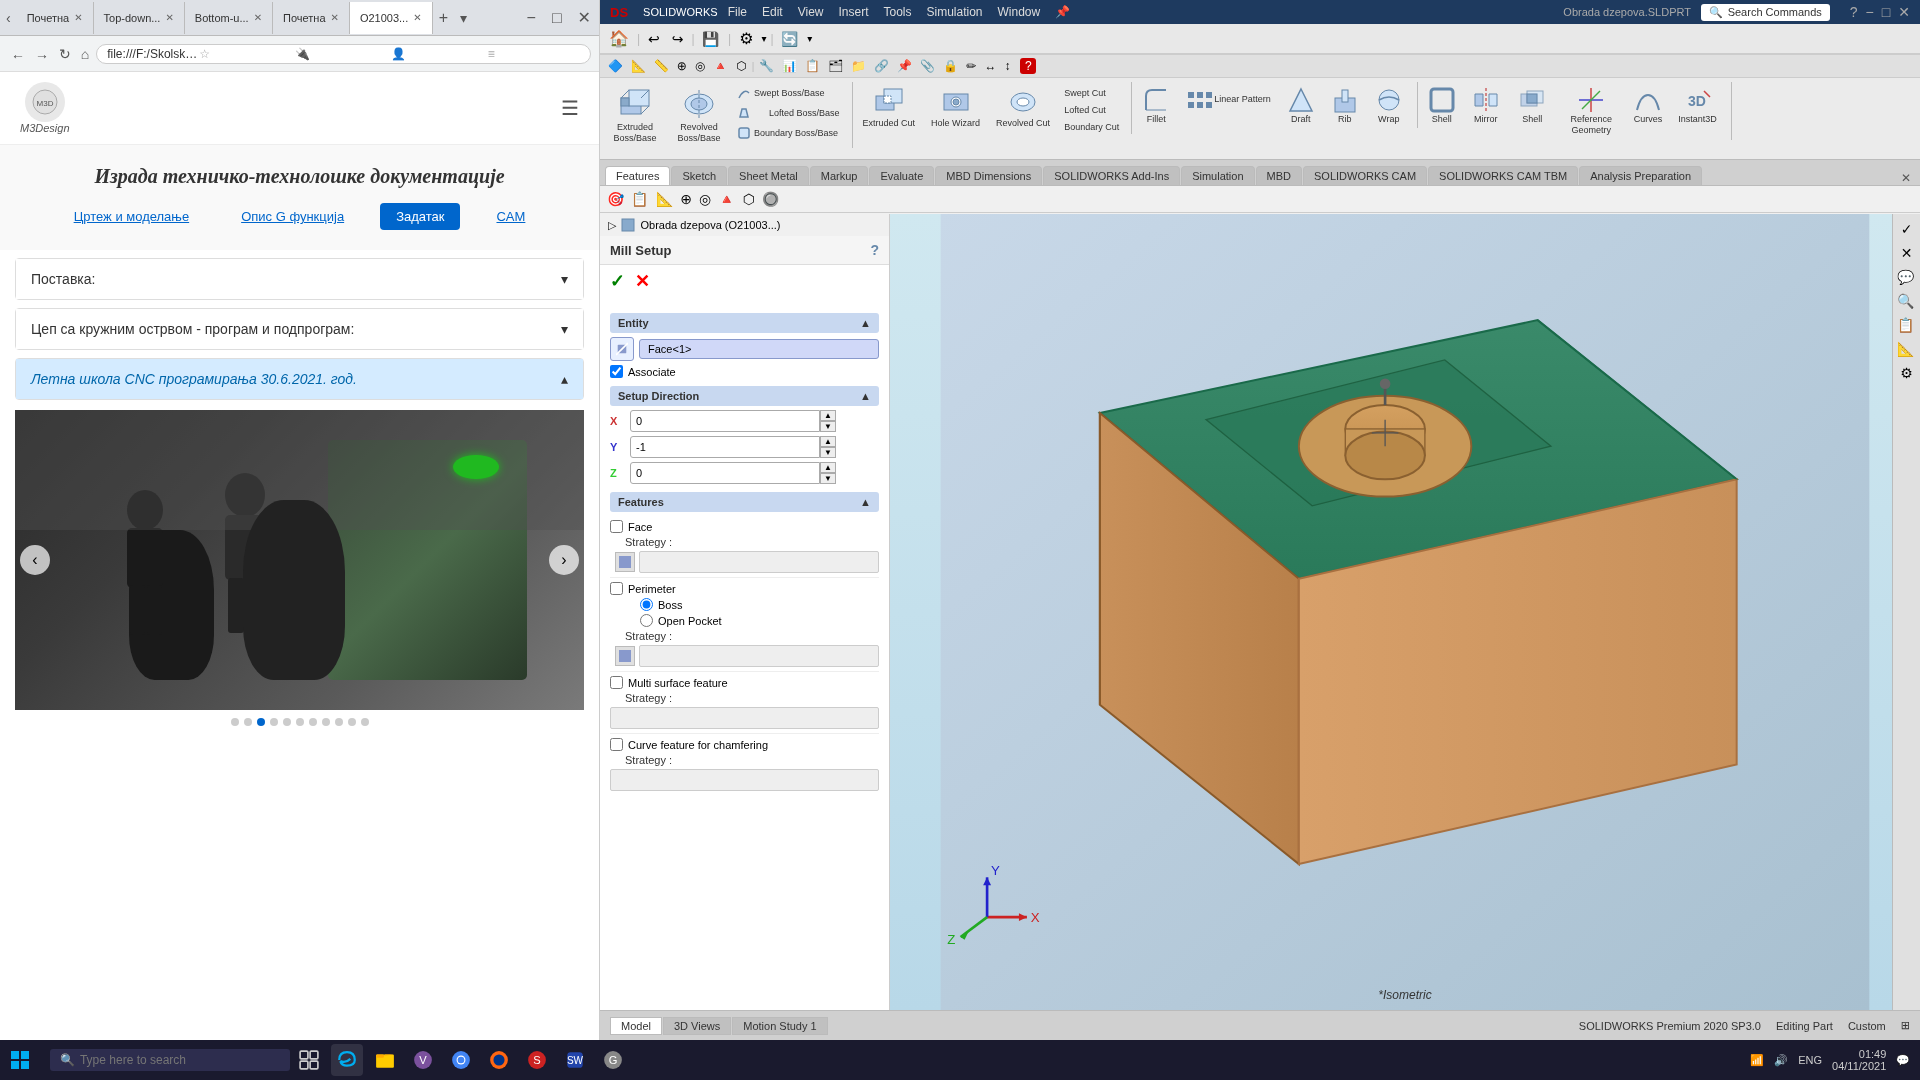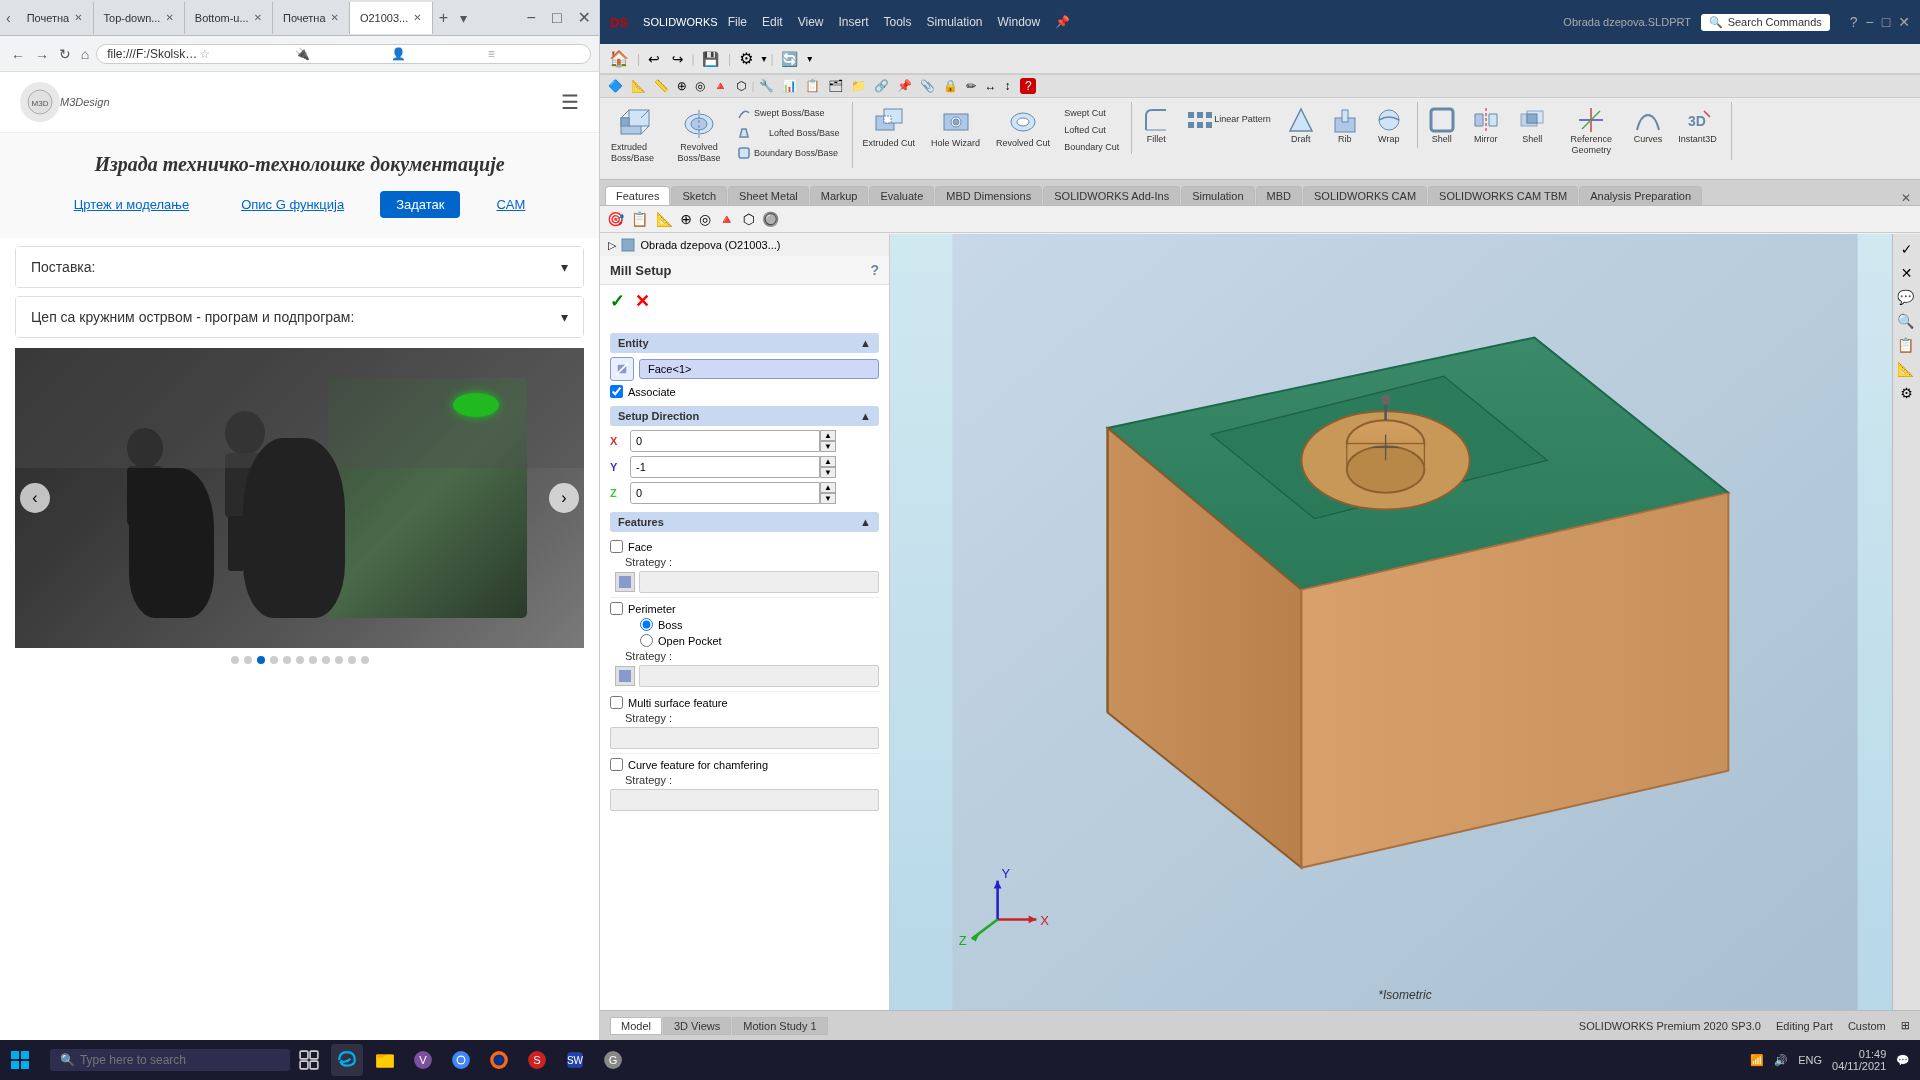--- a/index.html
+++ b/index.html
@@ -25,21 +25,21 @@
     .browser-tab-close { margin-left: 5px; font-size: 10px; color: #666; cursor: pointer; }
     .browser-nav { display: flex; align-items: center; padding: 4px 8px; background: #f1f3f4; border-bottom: 1px solid #ddd; gap: 4px; height: 36px; }
     .browser-nav button { background: none; border: none; cursor: pointer; padding: 3px; border-radius: 3px; color: #555; font-size: 14px; }
     .address-bar { flex: 1; display: flex; align-items: center; background: white; border: 1px solid #ccc; border-radius: 20px; padding: 2px 10px; font-size: 12px; color: #333; }
     .address-bar span { flex: 1; overflow: hidden; text-overflow: ellipsis; white-space: nowrap; }
     .browser-content { flex: 1; overflow: hidden; background: white; }
 
     
     .website { padding: 0; height: 100%; overflow-y: auto; }
     .site-header { background: white; padding: 10px 20px; display: flex; align-items: center; justify-content: space-between; border-bottom: 1px solid #eee; }
-    .site-logo { display: flex; flex-direction: row; align-items: center; }
+    .site-logo { display: flex; flex-direction: column; align-items: center; }
     .site-logo-icon { width: 40px; height: 40px; background: #e8e8e8; border-radius: 50%; display: flex; align-items: center; justify-content: center; font-size: 10px; color: #555; }
     .site-logo-text { font-size: 11px; color: #555; font-style: italic; }
     .hamburger { font-size: 20px; cursor: pointer; color: #555; }
 
     .site-hero { background: #f9f9f9; padding: 20px; text-align: center; }
     .site-hero h1 { font-size: 20px; color: #333; font-family: 'Georgia', serif; font-style: italic; margin-bottom: 15px; }
 
     .site-nav-tabs { display: flex; justify-content: center; gap: 20px; margin-top: 14px; }
     .site-nav-tab { padding: 6px 16px; border-radius: 4px; cursor: pointer; font-size: 13px; color: #0066cc; text-decoration: underline; }
     .site-nav-tab.active { background: #0066cc; color: white; text-decoration: none; border-radius: 4px; }
@@ -52,21 +52,21 @@
     .carousel-container { margin: 10px 15px; position: relative; }
     .carousel-btn { position: absolute; top: 50%; transform: translateY(-50%); background: rgba(255,255,255,0.7); border: none; border-radius: 50%; width: 30px; height: 30px; cursor: pointer; font-size: 16px; display: flex; align-items: center; justify-content: center; }
     .carousel-btn.left { left: 5px; }
     .carousel-btn.right { right: 5px; }
     .carousel-dots { display: flex; justify-content: center; gap: 5px; margin-top: 8px; }
     .carousel-dot { width: 8px; height: 8px; border-radius: 50%; background: #ccc; }
     .carousel-dot.active { background: #0066cc; }
 
     
     .sw-panel { flex: 1; display: flex; flex-direction: column; background: #f0f0f0; }
-    .sw-titlebar { background: #1e3a5f; color: white; height: 44px; display: flex; align-items: center; padding: 0 10px; gap: 10px; font-size: 12px; }
+    .sw-titlebar { background: #1e3a5f; color: white; height: 24px; display: flex; align-items: center; padding: 0 10px; gap: 10px; font-size: 12px; }
     .sw-logo { font-weight: bold; color: #cc0000; font-size: 13px; margin-right: 5px; }
     .sw-logo-sw { color: white; font-size: 11px; }
     .sw-menu { display: flex; gap: 15px; font-size: 12px; color: #ddd; }
     .sw-menu span { cursor: pointer; }
     .sw-title-file { margin-left: auto; font-size: 11px; color: #aaa; }
     .sw-search { background: white; border-radius: 3px; padding: 2px 8px; font-size: 11px; color: #333; display: flex; align-items: center; gap: 5px; }
     .sw-title-controls { display: flex; gap: 8px; color: #aaa; font-size: 14px; margin-left: 10px; }
     .sw-toolbar-row1 { display: flex; align-items: center; padding: 2px 5px; gap: 3px; min-height: 32px; }
     .sw-toolbar-row2 { display: flex; align-items: center; padding: 2px 5px; gap: 3px; min-height: 28px; border-top: 1px solid #ccc; }
 
@@ -210,20 +210,26 @@
           </div>
         </div>
 
         <div class="accordion-item">
           <div class="accordion-header">
             <span>Цеп са кружним острвом - програм и подпрограм:</span>
             <span>▾</span>
           </div>
         </div>
 
+        <div class="accordion-item" style="background:#e8f4ff;">
+          <div class="accordion-header open" style="background:#d4ebff;">
+            <span class="blue-text">Летна школа CNC програмирања 30.6.2021. год.</span>
+            <span>▴</span>
+          </div>
+        </div>
 
         <div class="carousel-container">
           <div class="photo-sim">
             <div class="photo-machine"></div>
             <div class="photo-green-light"></div>
 
             <svg width="100%" height="100%" style="position:absolute;top:0;left:0;">
 
               <ellipse cx="130" cy="100" rx="18" ry="20" fill="#1a1a1a"></ellipse>
               <rect x="112" y="118" width="36" height="60" rx="5" fill="#1a1a1a"></rect>
@@ -331,21 +337,21 @@
 
         <div style="display:flex;flex-direction:column;align-items:center;justify-content:flex-start;cursor:pointer;padding:4px 6px;border-radius:3px;min-width:52px;max-width:60px;">
           <svg width="36" height="36" viewBox="0 0 36 36">
             <rect x="4" y="12" width="20" height="16" fill="#b0c8e8" stroke="#6688aa" stroke-width="1"></rect>
             <rect x="12" y="4" width="20" height="16" fill="#d0e4f8" stroke="#6688aa" stroke-width="1"></rect>
             <rect x="4" y="12" width="8" height="8" fill="#8aaaca" stroke="#6688aa" stroke-width="1"></rect>
             <line x1="4" y1="12" x2="12" y2="4" stroke="#6688aa" stroke-width="1"></line>
             <line x1="24" y1="12" x2="32" y2="4" stroke="#6688aa" stroke-width="1"></line>
             <line x1="24" y1="28" x2="32" y2="20" stroke="#6688aa" stroke-width="1"></line>
           </svg>
-          <span style="font-size:9px;color:#333;line-height:1.2;">Extruded Boss/Base</span>
+          <span style="font-size:9px;color:#333;text-align:center;line-height:1.2;">Extruded Boss/Base</span>
         </div>
 
         <div style="display:flex;flex-direction:column;align-items:center;justify-content:flex-start;cursor:pointer;padding:4px 6px;border-radius:3px;min-width:52px;max-width:60px;">
           <svg width="36" height="36" viewBox="0 0 36 36">
             <ellipse cx="18" cy="18" rx="14" ry="10" fill="#d0e4f8" stroke="#6688aa" stroke-width="1"></ellipse>
             <ellipse cx="18" cy="18" rx="8" ry="6" fill="#b0c8e8" stroke="#6688aa" stroke-width="1"></ellipse>
             <line x1="18" y1="4" x2="18" y2="32" stroke="#6688aa" stroke-width="1" stroke-dasharray="3,2"></line>
           </svg>
           <span style="font-size:9px;color:#333;text-align:center;line-height:1.2;">Revolved Boss/Base</span>
         </div>

